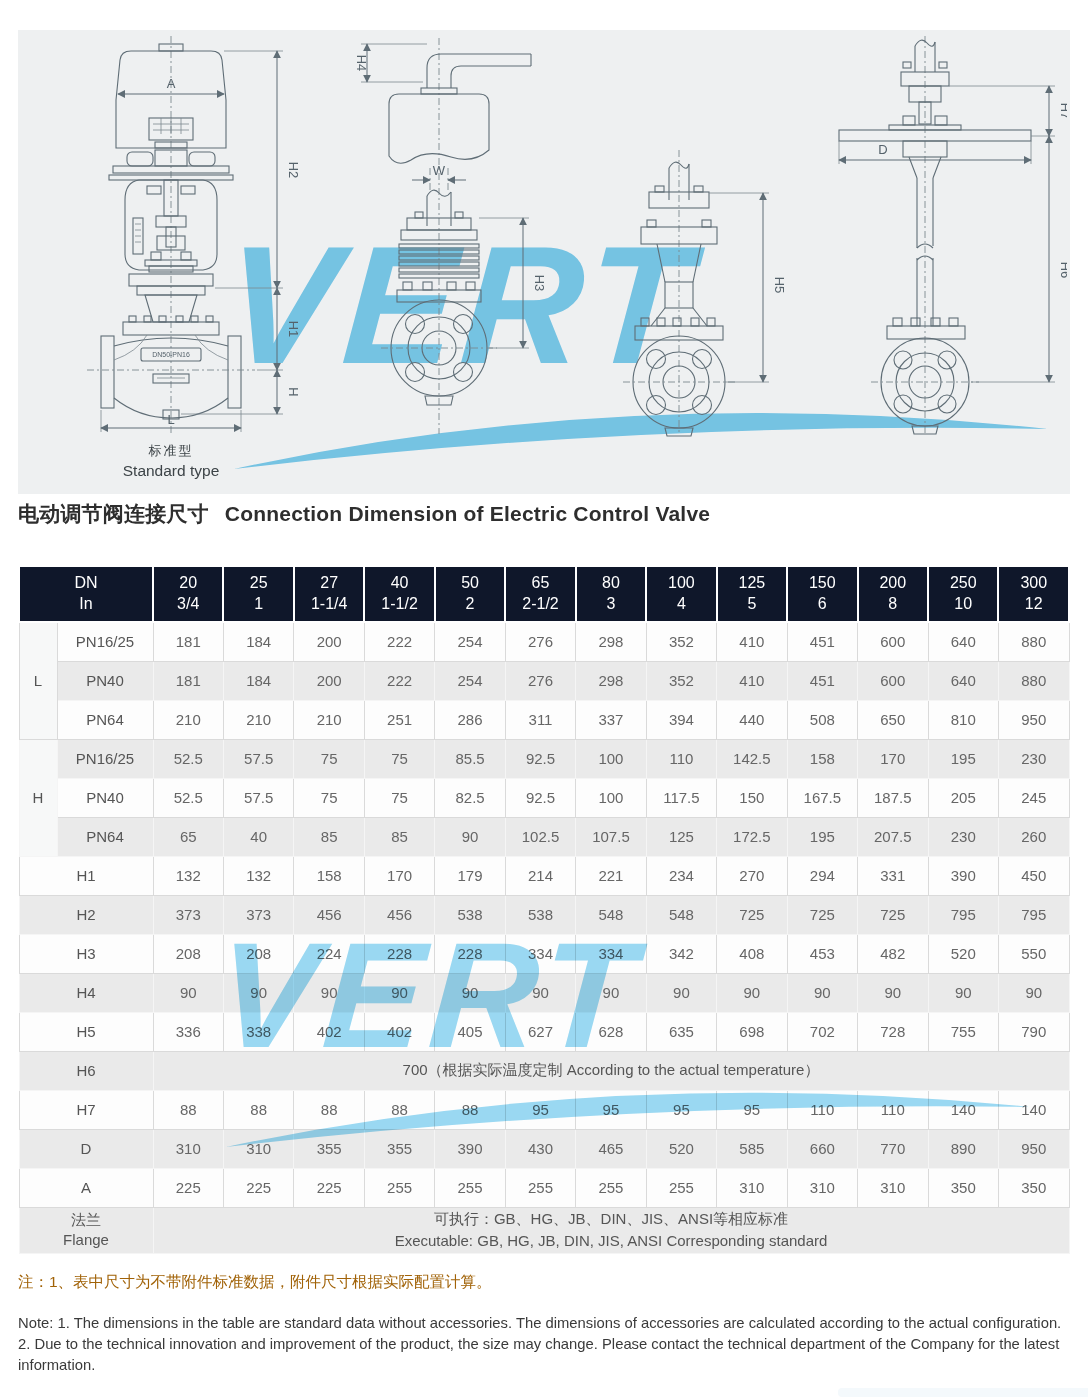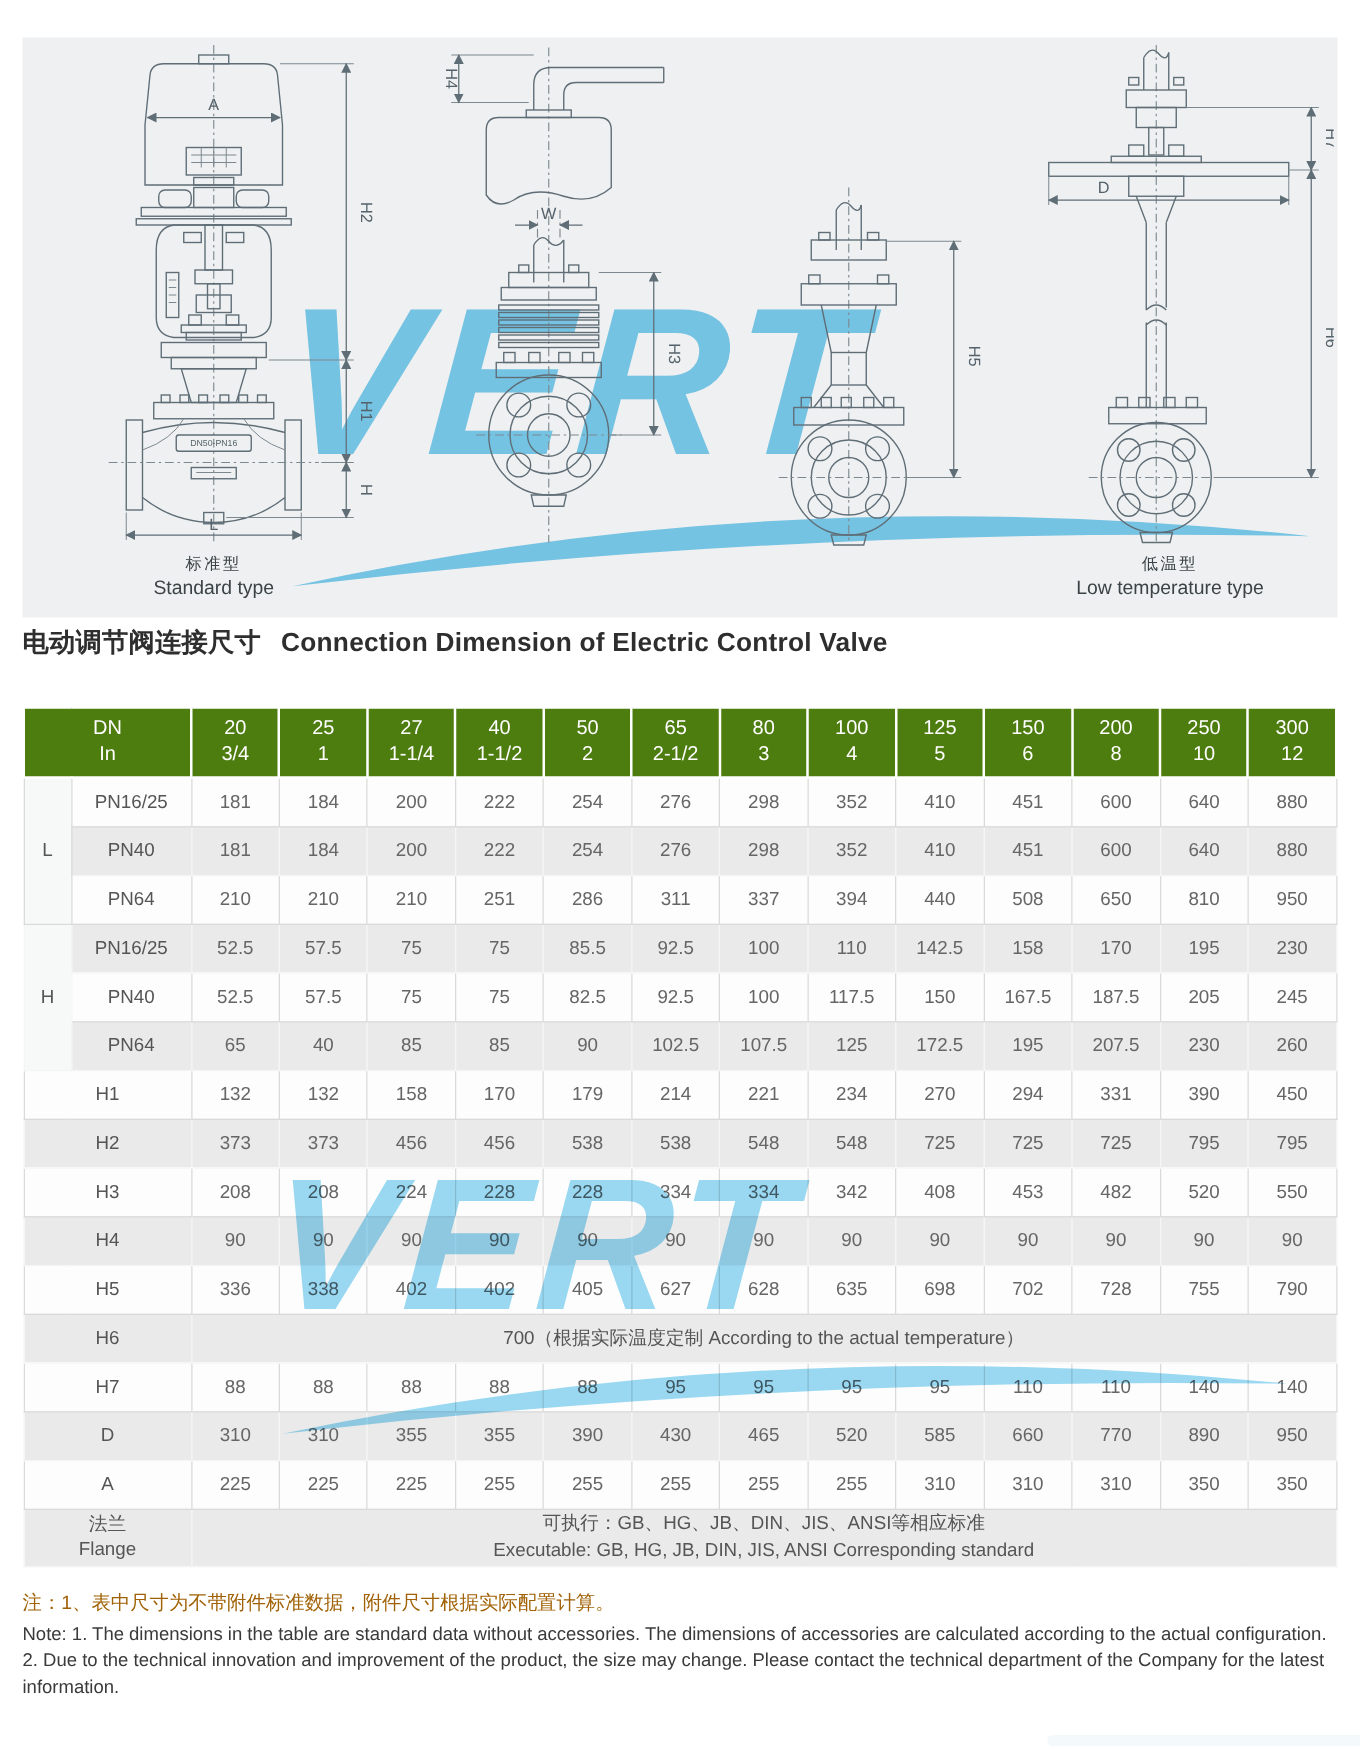--- a/index.html
+++ b/index.html
@@ -35,36 +35,36 @@
 
   
   .section-title { position:absolute; left:18px; top:500px; font-weight:bold;
                    font-size:21px; color:#2e2e2e; letter-spacing:.2px; }
   .section-title .cn { margin-right:10px; }
 
   
   .tbl-wrap { position:absolute; left:18px; top:565px; width:1052px; }
   table { border-collapse:collapse; table-layout:fixed; width:1052px; }
   col.c-group { width:38px; } col.c-label { width:96px; }
-  th { background:#4d7c0f; color:#fff; font-weight:400; font-size:16px;
+  th { background:#0f172a; color:#fff; font-weight:400; font-size:16px;
        border:2px solid #ffffff; height:56px; line-height:1.3; padding:2px 0; }
   td { border:1px solid #dadada; height:39px; text-align:center;
        font-size:15px; color:#666; background:#fdfdfd; padding:0 2px; }
   tbody tr:nth-child(even) td { background:#eaeaea; border-color:#f5f5f5; }
   td.group-cell { background:#f7f8f8 !important; color:#555; }
   td.label-cell { color:#555; }
   td.span-cell  { font-size:15px; color:#555; }
   td.span-cell div { line-height:1.5; }
   td.wide div { line-height:1.35; }
 
   
   .notes { position:absolute; left:18px; top:1272px; width:1056px; }
   .notes .cn1 { font-size:15.5px; color:#a16207; }
   .notes .cn2 { font-size:15.5px; color:#333; padding-left:32px; margin-top:4px; }
-  .notes .en  { font-size:14.8px; color:#3a3a3a; margin-top:5px; line-height:1.42; }
+  .notes .en  { font-size:14.8px; color:#3a3a3a; margin-top:20px; line-height:1.42; }
 
   .corner-strip { position:absolute; right:0; bottom:2px; width:250px; height:9px;
                   background:#f4f9fc; border-radius:4px 0 0 4px; }
 </style>
 </head>
 <body>
 
 <div class="panel">
 
   <div class="watermark wm1">
@@ -333,24 +333,20 @@
 
       <line class="thin" x1="144" y1="56" x2="250" y2="56"></line>
       <line class="thin" x1="226" y1="106" x2="250" y2="106"></line>
       <line class="dim" x1="244" y1="56" x2="244" y2="106" marker-start="url(#ar4)" marker-end="url(#ar4)"></line>
       <text class="dimlabel" text-anchor="middle" x="256" y="81" transform="rotate(90 256 81)">H7</text>
 
       <line class="thin" x1="166" y1="352" x2="250" y2="352"></line>
       <line class="dim" x1="244" y1="106" x2="244" y2="352" marker-start="url(#ar4)" marker-end="url(#ar4)"></line>
       <text class="dimlabel" text-anchor="middle" x="256" y="240" transform="rotate(90 256 240)">H6</text>
     </svg>
-    <div class="fig-caption">
-      <div class="cn">低温型</div>
-      <div class="en">Low temperature type</div>
-    </div>
   </div>
 </div>
 
 <div class="section-title">
   <span class="cn">电动调节阀连接尺寸</span>
   <span class="en">Connection Dimension of Electric Control Valve</span>
 </div>
 
 <div class="tbl-wrap">
   <table id="dim-table">

